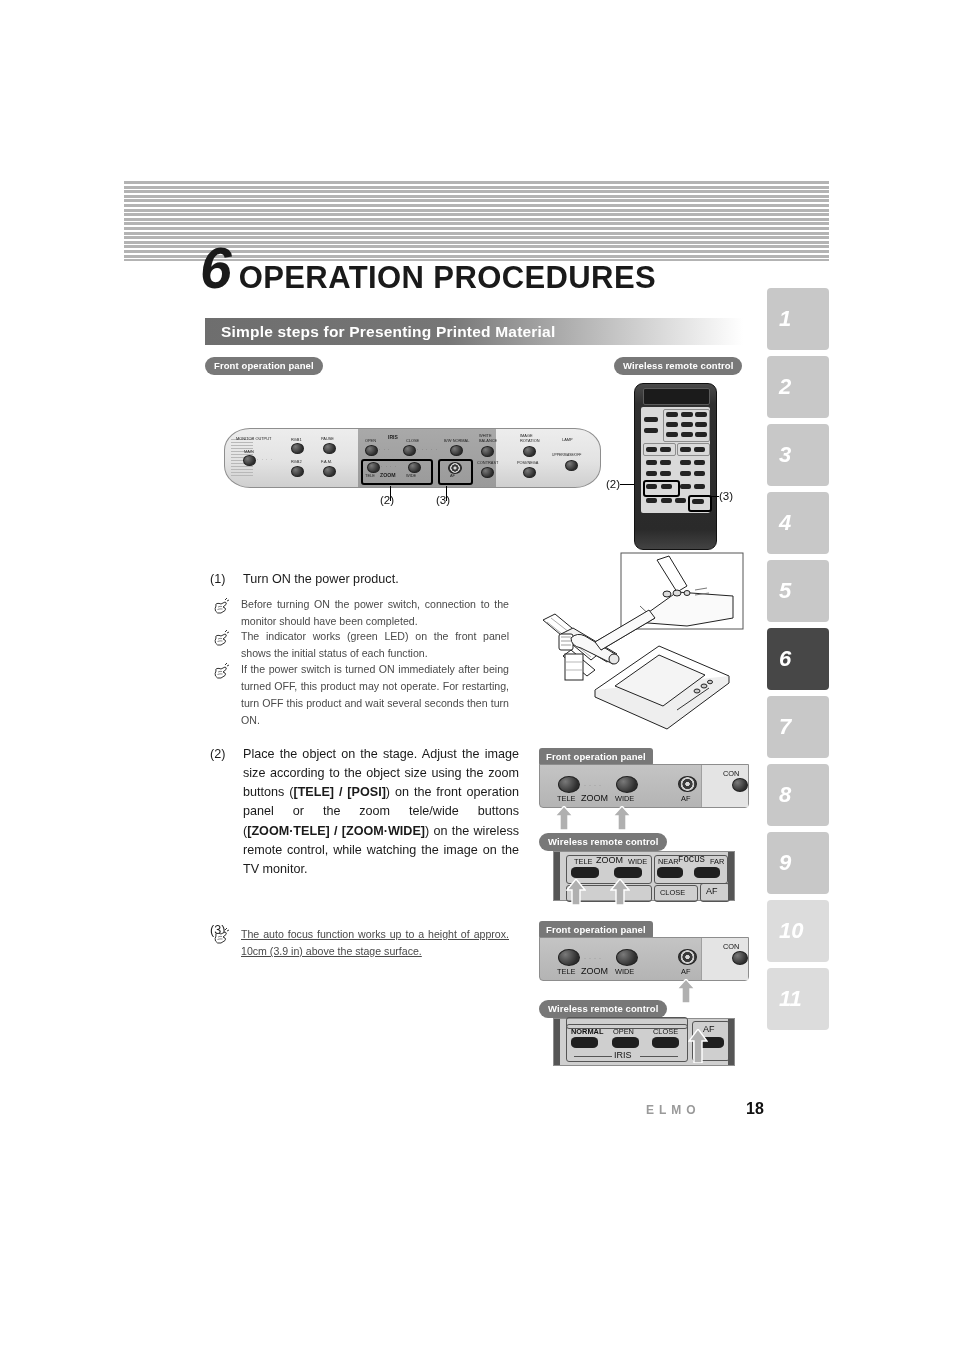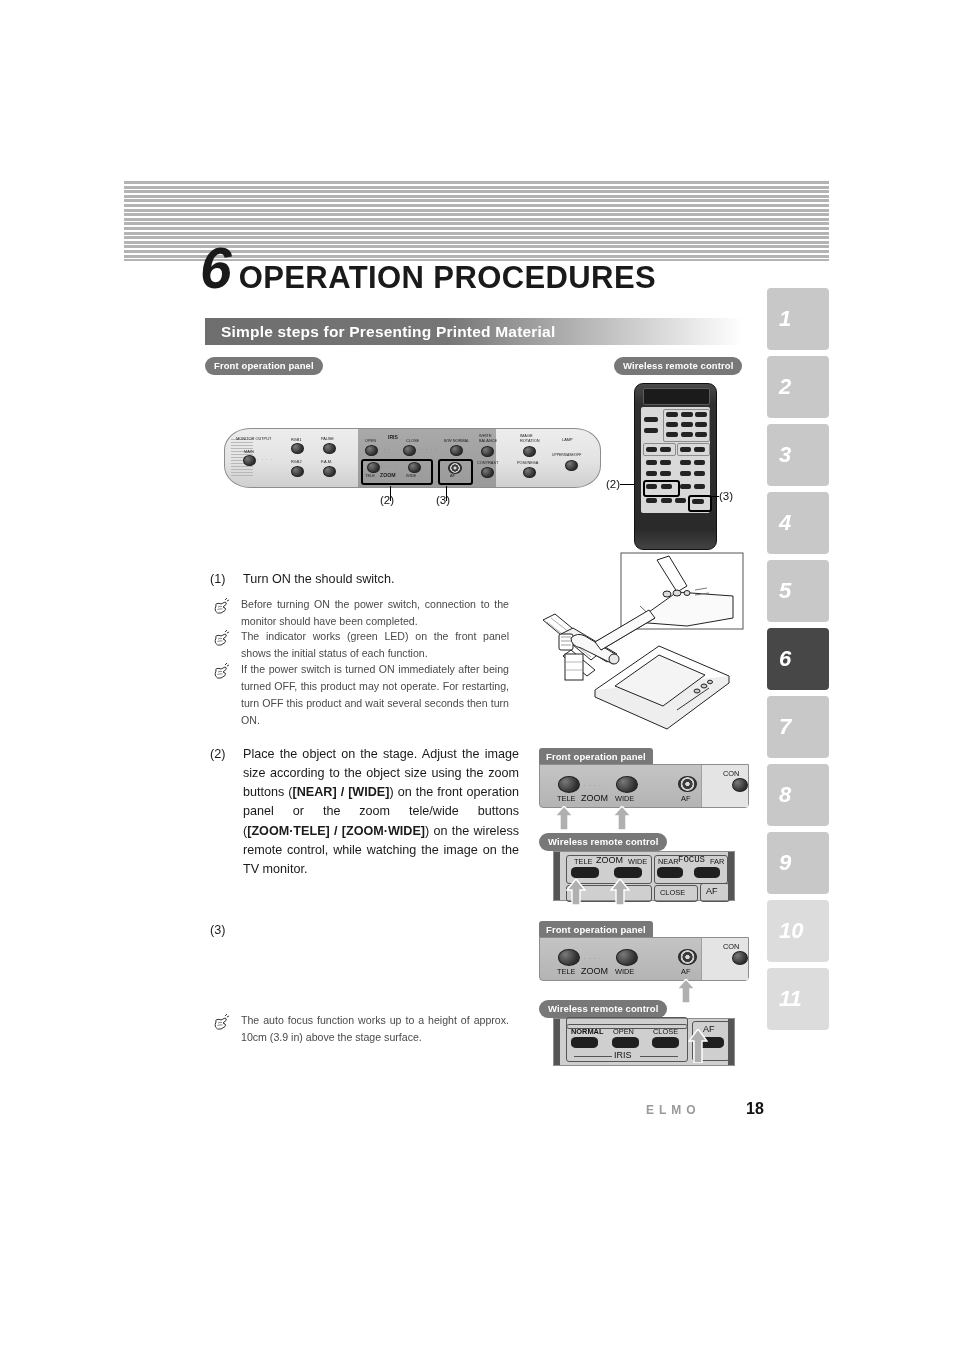--- a/index.html
+++ b/index.html
@@ -350,21 +350,21 @@
       <path d="M58 92 L110 62 M64 100 L118 68" stroke="#333"></path>
       <path d="M58 92 L64 100 L118 68 L112 60 Z" fill="#fafafa"></path>
 
       <rect x="28" y="104" width="18" height="26" fill="#fff"></rect>
       <path d="M28 112 L46 112 M28 120 L46 120" stroke="#999" stroke-width=".7"></path>
     </svg>
   </div>
 
   <div class="step" style="left:210px;top:570px;">
     <div class="sn">(1)</div>
-    <div class="sb" style="text-align:left;">Turn ON the should switch.</div>
+    <div class="sb" style="text-align:left;">Turn ON the power product.</div>
   </div>
 
   <div class="note" style="left:212px;top:596px;justify-content:center;">
     <div class="hand">
       <svg viewBox="0 0 20 20" width="20" height="20" fill="none" stroke="#333" stroke-width="1">
         <path d="M13 3 L15 1 M15 4 L17 3" stroke="#333"></path>
         <path d="M4 9 Q3 7 5 6.5 Q7 6 9 7 L13 5 Q15 5.5 14 7.5 L11 10 L13 11 Q14 12 13 13.5 L9 16 Q5 17 3.5 14 Q2.5 11.5 4 9 Z" fill="#fff"></path>
         <path d="M6 10 Q8 9 10 9.5 M5.5 12.5 Q8 11.5 10.5 12" stroke="#555" stroke-width=".7"></path>
       </svg>
     </div>
@@ -388,28 +388,28 @@
         <path d="M13 3 L15 1 M15 4 L17 3" stroke="#333"></path>
         <path d="M4 9 Q3 7 5 6.5 Q7 6 9 7 L13 5 Q15 5.5 14 7.5 L11 10 L13 11 Q14 12 13 13.5 L9 16 Q5 17 3.5 14 Q2.5 11.5 4 9 Z" fill="#fff"></path>
         <path d="M6 10 Q8 9 10 9.5 M5.5 12.5 Q8 11.5 10.5 12" stroke="#555" stroke-width=".7"></path>
       </svg>
     </div>
     <div class="nb">If the power switch is turned ON immediately after being turned OFF, this product may not operate. For restarting, turn OFF this product and wait several seconds then turn ON.</div>
   </div>
 
   <div class="step" style="left:210px;top:745px;">
     <div class="sn">(2)</div>
-    <div class="sb"><span>Place the object on the stage. Adjust the image size according to the object size using the zoom buttons (</span><b>[NEAR] / [WIDE]</b><span>) on the front operation panel or the zoom tele/wide buttons (</span><b>[ZOOM·TELE] / [ZOOM·WIDE]</b><span>) on the wireless remote control, while watching the image on the TV monitor.</span></div>
+    <div class="sb"><span>Place the object on the stage. Adjust the image size according to the object size using the zoom buttons (</span><b>[TELE] / [POSI]</b><span>) on the front operation panel or the zoom tele/wide buttons (</span><b>[ZOOM·TELE] / [ZOOM·WIDE]</b><span>) on the wireless remote control, while watching the image on the TV monitor.</span></div>
   </div>
 
   <div class="step" style="left:210px;top:921px;">
     <div class="sn">(3)</div>
   </div>
 
-  <div class="note" style="left:212px;top:1012px;">
+  <div class="note" style="left:212px;top:926px;text-decoration:underline;">
     <div class="hand">
       <svg viewBox="0 0 20 20" width="20" height="20" fill="none" stroke="#333" stroke-width="1">
         <path d="M13 3 L15 1 M15 4 L17 3" stroke="#333"></path>
         <path d="M4 9 Q3 7 5 6.5 Q7 6 9 7 L13 5 Q15 5.5 14 7.5 L11 10 L13 11 Q14 12 13 13.5 L9 16 Q5 17 3.5 14 Q2.5 11.5 4 9 Z" fill="#fff"></path>
         <path d="M6 10 Q8 9 10 9.5 M5.5 12.5 Q8 11.5 10.5 12" stroke="#555" stroke-width=".7"></path>
       </svg>
     </div>
     <div class="nb">The auto focus function works up to a height of approx. 10cm (3.9 in) above the stage surface.</div>
   </div>
 

